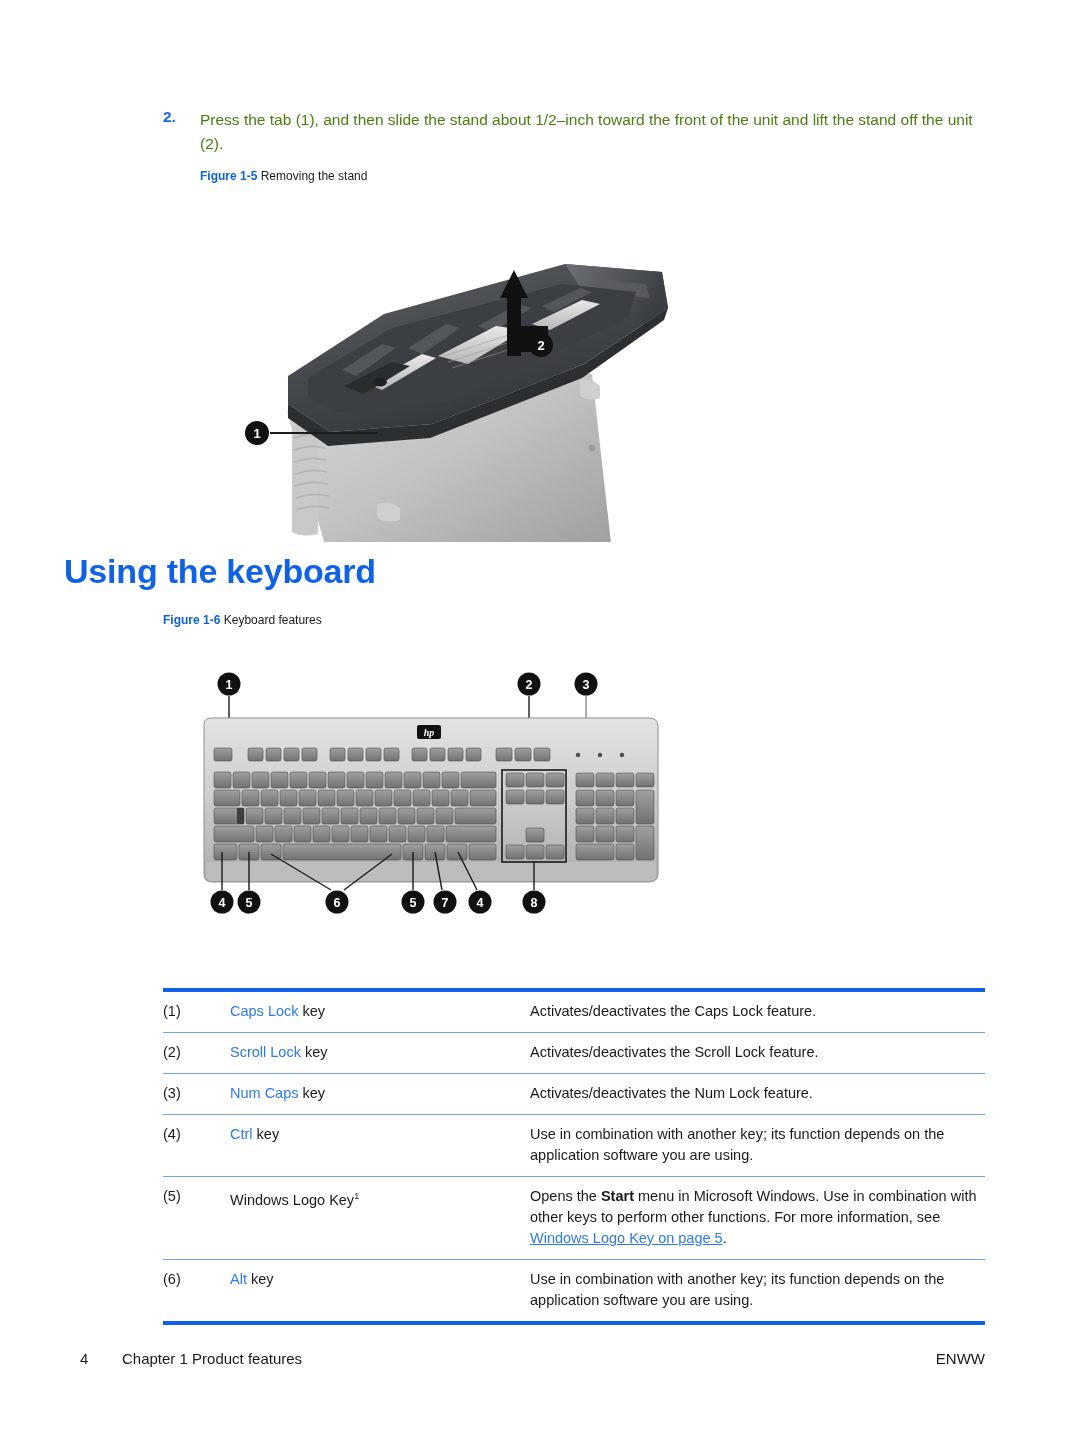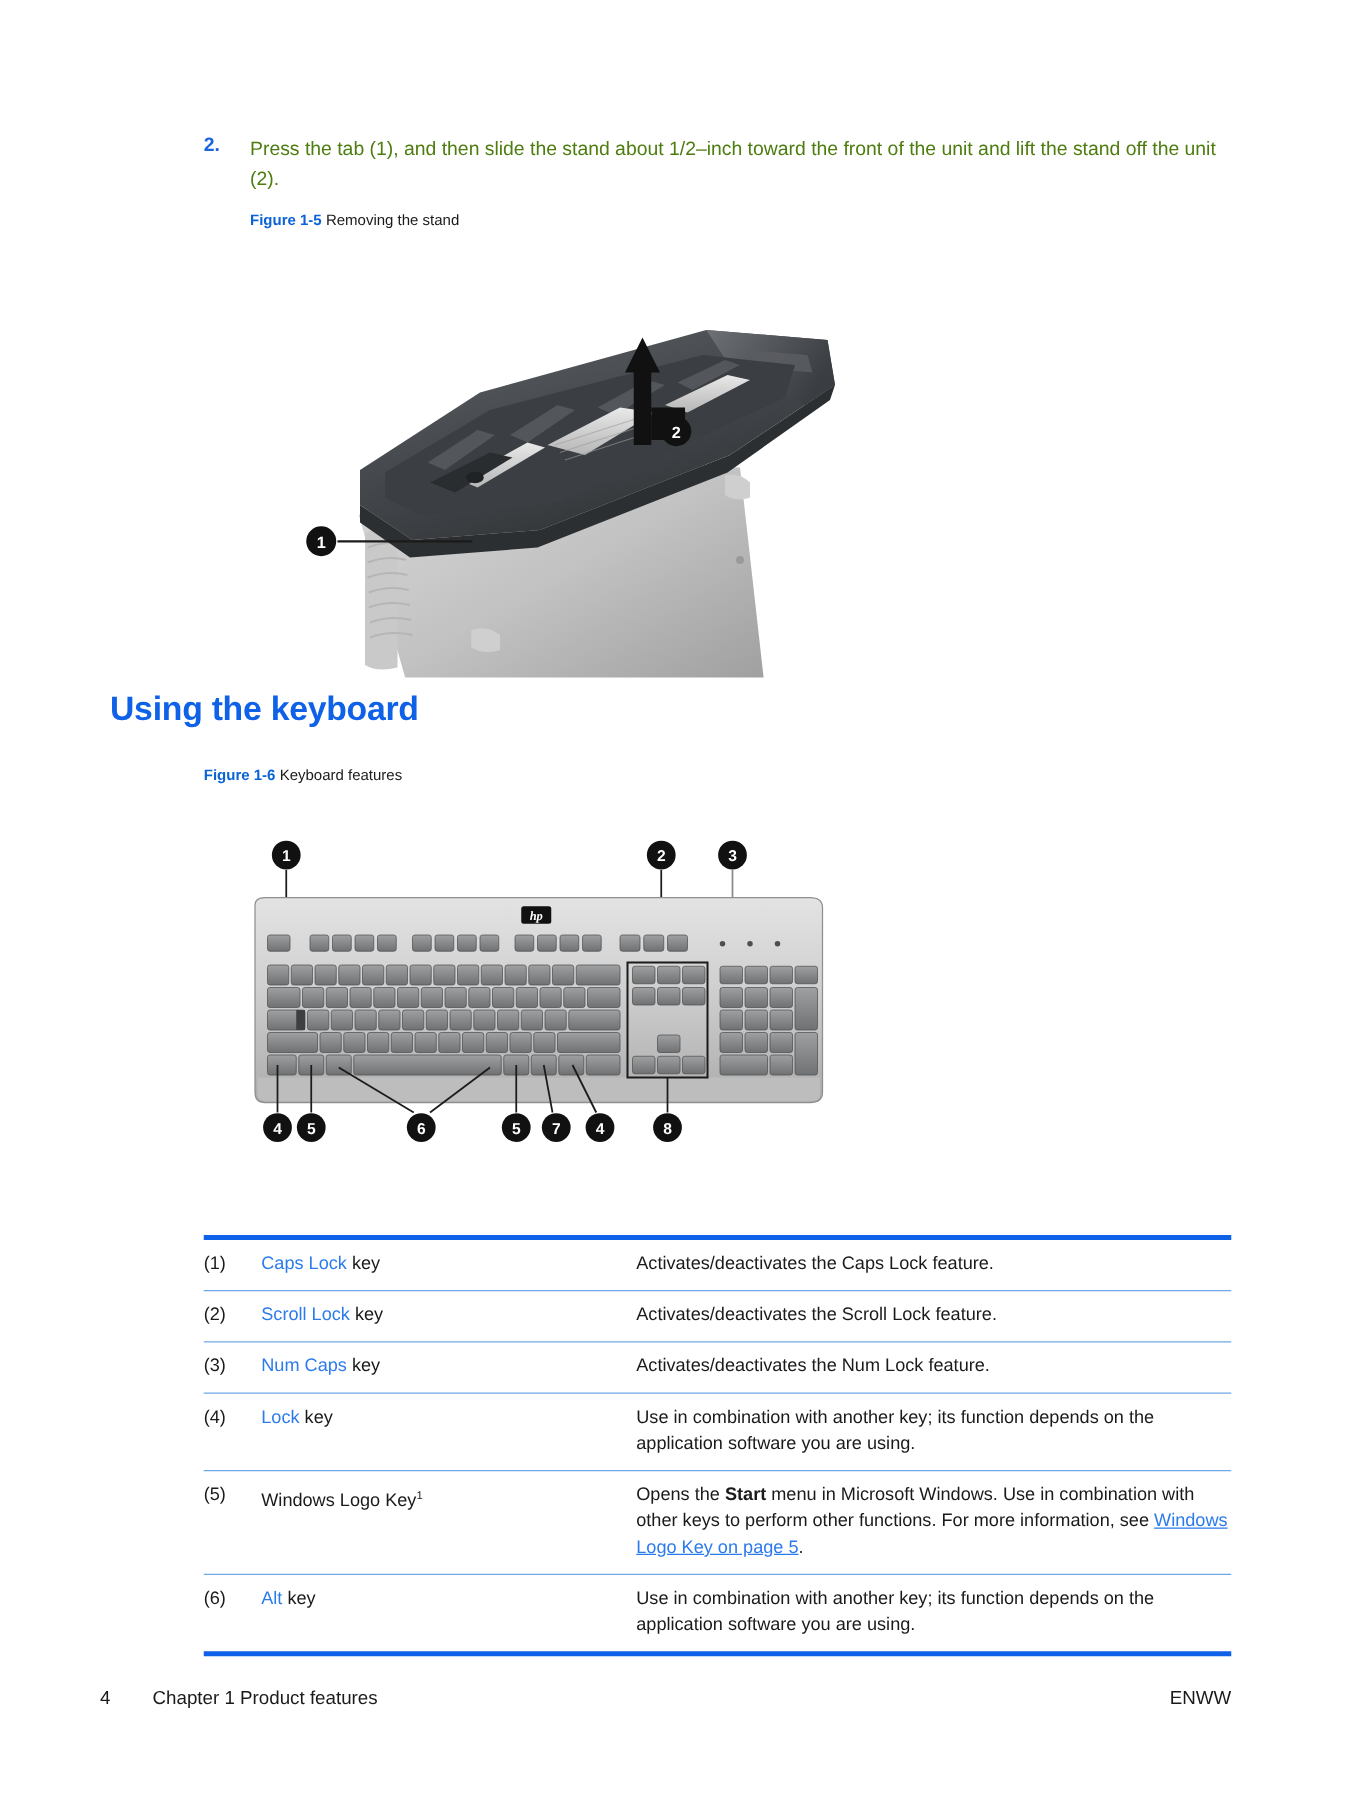--- a/index.html
+++ b/index.html
@@ -52,23 +52,23 @@
     color: #1a1a1a;
   }
   .fig-caption .fig-label {
     font-weight: bold;
     color: #0b63d6;
   }
 
   
   .h1 {
     position: absolute;
-    left: 88px;
+    left: 64px;
     top: 552px;
-    font-size: 27px;
+    font-size: 34px;
     font-weight: bold;
     color: #0f62e8;
     letter-spacing: -0.2px;
   }
 
   
   .art-stand {
     position: absolute;
     left: 232px;
     top: 252px;
@@ -104,20 +104,21 @@
     font-size: 14.5px;
     line-height: 21px;
     color: #1a1a1a;
   }
   .c-key {
     width: 300px;
     flex: 0 0 300px;
     font-size: 14.5px;
     line-height: 21px;
     color: #1a1a1a;
+    margin-left: 21px;
   }
   .c-desc {
     flex: 1 1 auto;
     font-size: 14.5px;
     line-height: 21px;
     color: #1a1a1a;
   }
   .kw { color: #2b7bec; }
   .bold { font-weight: bold; }
   .xref {
@@ -458,21 +459,21 @@
     </div>
 
     <div class="trow">
       <div class="c-num">(3)</div>
       <div class="c-key"><span class="kw">Num Caps</span><span> key</span></div>
       <div class="c-desc">Activates/deactivates the Num Lock feature.</div>
     </div>
 
     <div class="trow">
       <div class="c-num">(4)</div>
-      <div class="c-key"><span class="kw">Lock</span><span> key</span></div>
+      <div class="c-key"><span class="kw">Ctrl</span><span> key</span></div>
       <div class="c-desc">Use in combination with another key; its function depends on the application software you are using.</div>
     </div>
 
     <div class="trow">
       <div class="c-num">(5)</div>
       <div class="c-key"><span>Windows Logo Key</span><sup>1</sup></div>
       <div class="c-desc"><span>Opens the </span><span class="bold">Start</span><span> menu in Microsoft Windows. Use in combination with other keys to perform other functions. For more information, see </span><span class="xref">Windows Logo Key on page 5</span><span>.</span></div>
     </div>
 
     <div class="trow">

